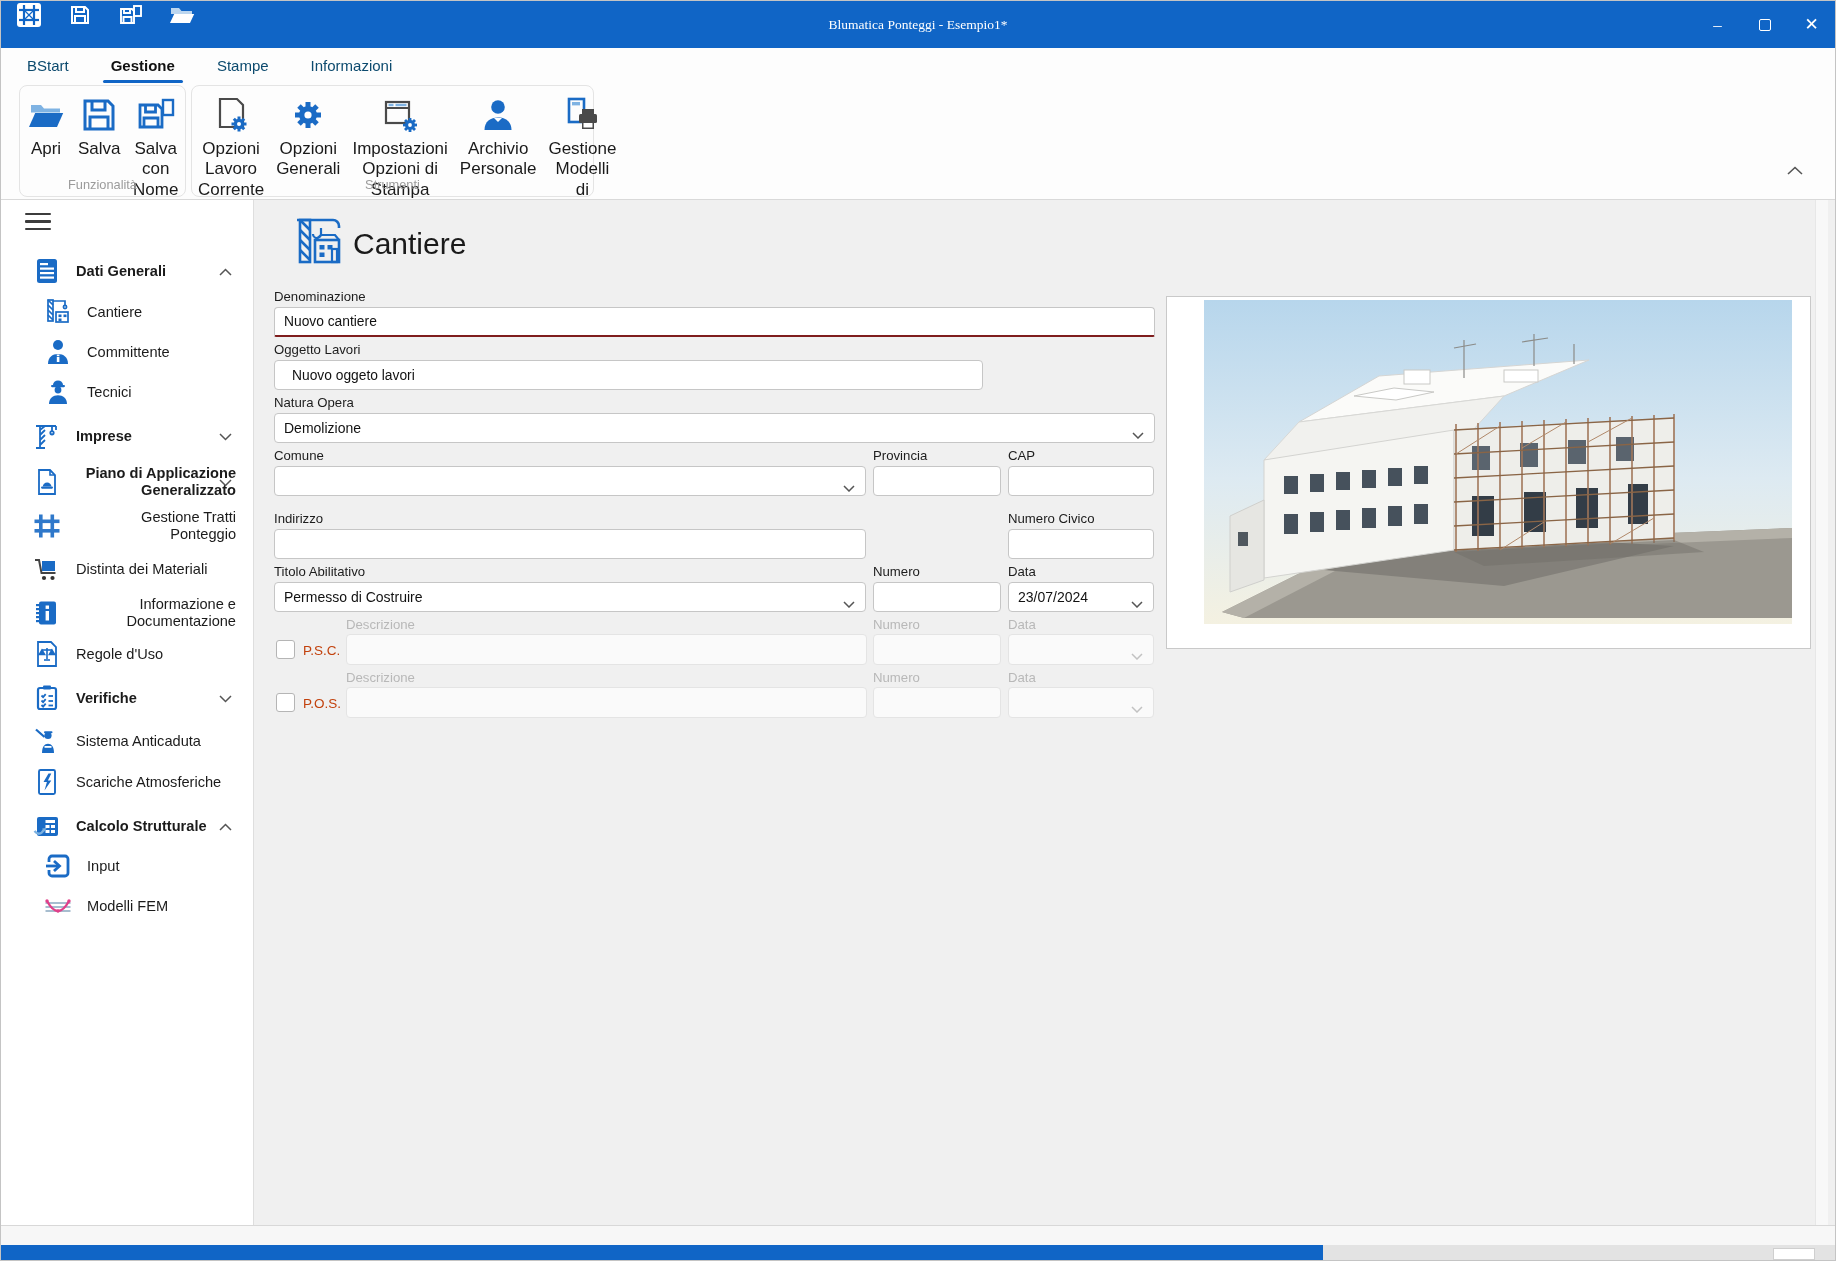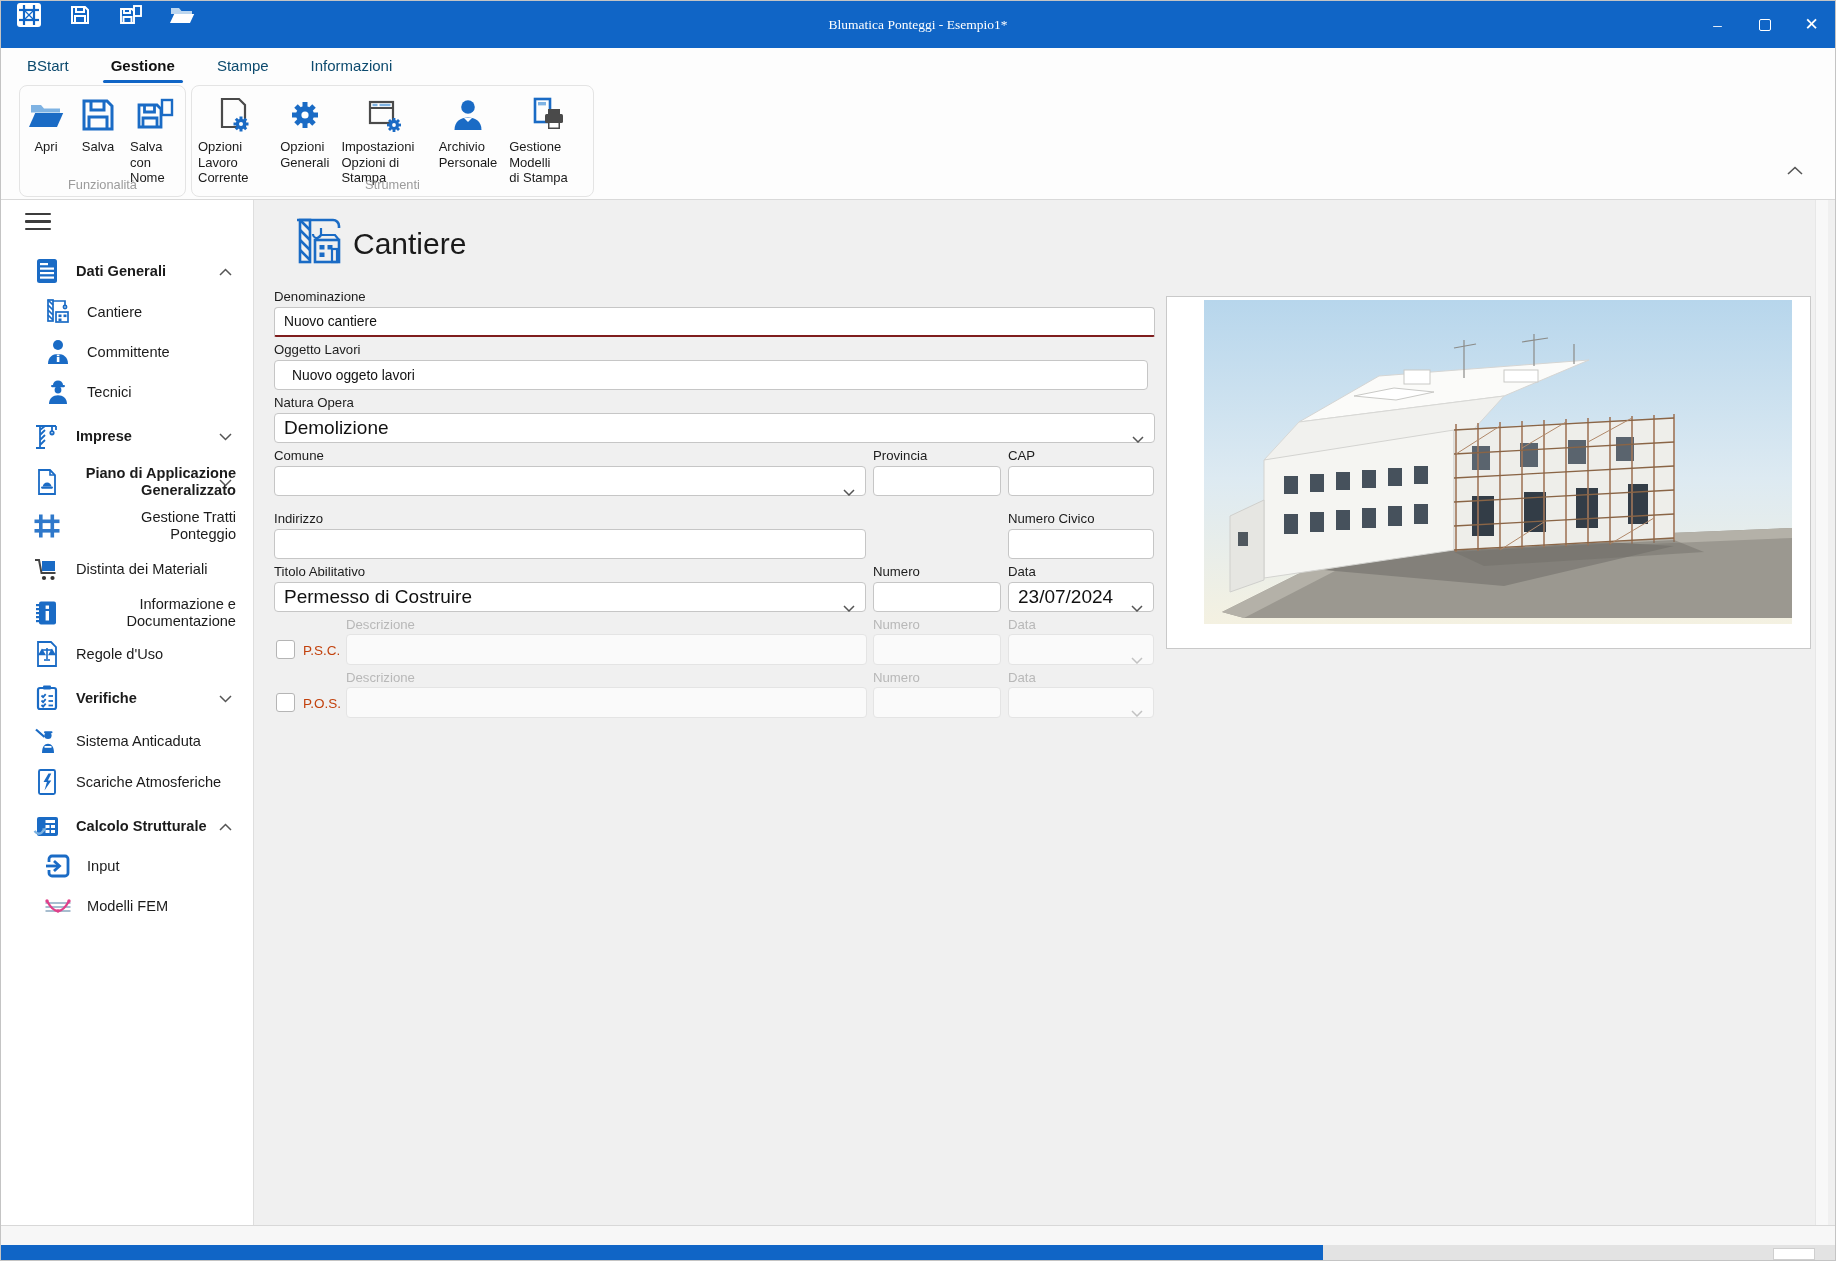--- a/index.html
+++ b/index.html
@@ -30,21 +30,21 @@
                        height:3px; background:#1065c6; border-radius:2px; }
 
   
   .ribbon { position:absolute; left:0; top:82px; width:100%; height:117px; background:#fdfdfd;
             border-bottom:1px solid #d9d9d9; }
   .rgroup { position:absolute; top:2px; height:112px; border:1px solid #e4e4e4; border-radius:8px; }
   .rgroup .btnrow { display:flex; justify-content:space-evenly; align-items:flex-start;
                     height:92px; padding-top:7px; }
   .rbtn { display:flex; flex-direction:column; align-items:center; gap:4px; padding:2px 6px;
           cursor:pointer; border-radius:4px; }
-  .rlabel { font-size:13px; color:#1a1a1a; text-align:left; line-height:1.2; }
+  .rlabel { font-size:17px; color:#1a1a1a; text-align:center; line-height:1.2; }
   .glabel { position:absolute; left:0; right:0; bottom:4px; text-align:center;
             font-size:12.8px; color:#9b9b9b; }
   .ribbon-collapse { position:absolute; right:32px; top:78px; cursor:pointer; }
 
   
   .sidebar { position:absolute; left:0; top:199px; width:253px; height:1025px;
              background:#ffffff; border-right:1px solid #dedede; }
   .hamburger { position:absolute; left:24px; top:13px; width:26px; cursor:pointer; }
   .hamburger div { height:2.4px; background:#3c3c3c; margin-bottom:5px; border-radius:1px; }
   .sitem { position:absolute; left:0; width:253px; height:32px; display:flex; align-items:center; cursor:pointer;text-align:right; }
@@ -60,21 +60,21 @@
                  background:#f8f8f8; border-left:1px solid #e7e7e7; }
   .page-head-icon { position:absolute; left:290px; top:213px; }
   .page-title { position:absolute; left:352px; top:226px; font-size:30px; color:#1a1a1a; }
 
   .flabel { position:absolute; font-size:13.2px; color:#1c1c1c; white-space:nowrap; }
   .flabel.dim { color:#b8b8b8; }
   .finput { position:absolute; height:30px; background:#fff; border:1px solid #c6c6c6; border-radius:4px;
             font-family:"Liberation Sans", sans-serif; font-size:13.8px; color:#111; padding:0 9px; outline:none; }
   .finput.focusline { border-bottom:2px solid #7f1d1d; border-radius:4px 4px 2px 2px; }
   .fselect { position:absolute; height:30px; background:#fff; border:1px solid #c6c6c6; border-radius:4px;
-             display:flex; align-items:center; padding:0 9px; font-size:19px; color:#111; cursor:pointer; }
+             display:flex; align-items:center; padding:0 9px; font-size:14px; color:#111; cursor:pointer; }
   .fselect .chev { position:absolute; right:10px; top:12px; }
   .dis { background:#fafafa !important; border-color:#e4e4e4 !important; color:#aaa; }
   .cbx { position:absolute; width:19px; height:19px; background:#fff; border:1px solid #b5b5b5;
          border-radius:3px; cursor:pointer; }
   .cblab { position:absolute; font-size:13.5px; color:#c2410c; }
 
   .imgpanel { position:absolute; left:1165px; top:295px; width:645px; height:353px;
               background:#fff; border:1px solid #c9c9c9; }
   .imgpanel svg { position:absolute; left:37px; top:3px; }
 
@@ -526,21 +526,21 @@
         </g>
         <rect x="41" y="35" width="5" height="13" stroke-width="2.2"></rect>
       </svg>
   </span>
   <div class="page-title">Cantiere</div>
 
   <div class="flabel" style="left:273px; top:288px">Denominazione</div>
   <input class="finput focusline" style="left: 273px; top: 306px; width: 881px;" value="Nuovo cantiere">
 
   <div class="flabel" style="left:273px; top:341px">Oggetto Lavori</div>
-  <input class="finput" style="left: 273px; top: 359px; width: 874px; padding-left: 17px;" value="Nuovo oggeto lavori">
+  <input class="finput" style="left: 273px; top: 359px; width: 709px; padding-left: 17px;" value="Nuovo oggeto lavori">
 
   <div class="flabel" style="left:273px; top:394px">Natura Opera</div>
   <div class="fselect" style="left:273px; top:412px; width:881px">
     <span>Demolizione</span>
     <span class="chev"><svg width="12" height="7" viewBox="0 0 12 7">
           <path d="M1 1 l5 5 5-5" fill="none" stroke="#555" stroke-width="1.5"></path>
         </svg></span>
   </div>
 
   <div class="flabel" style="left:273px; top:447px">Comune</div>

